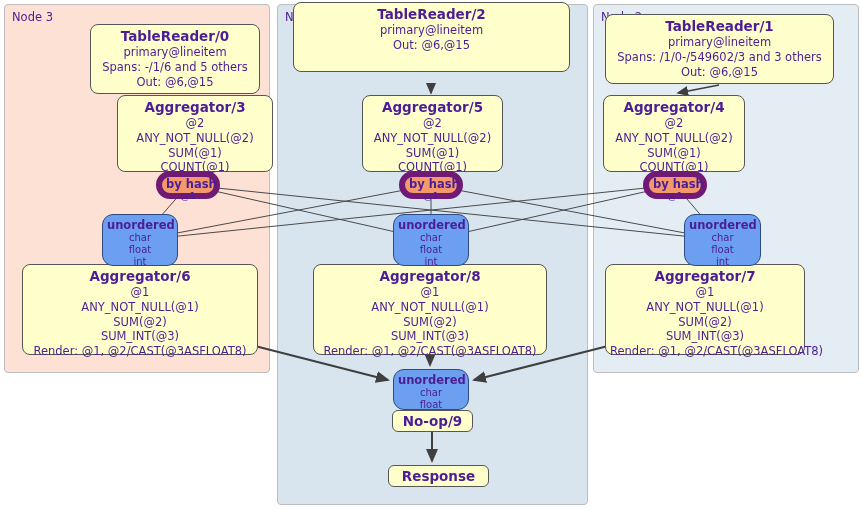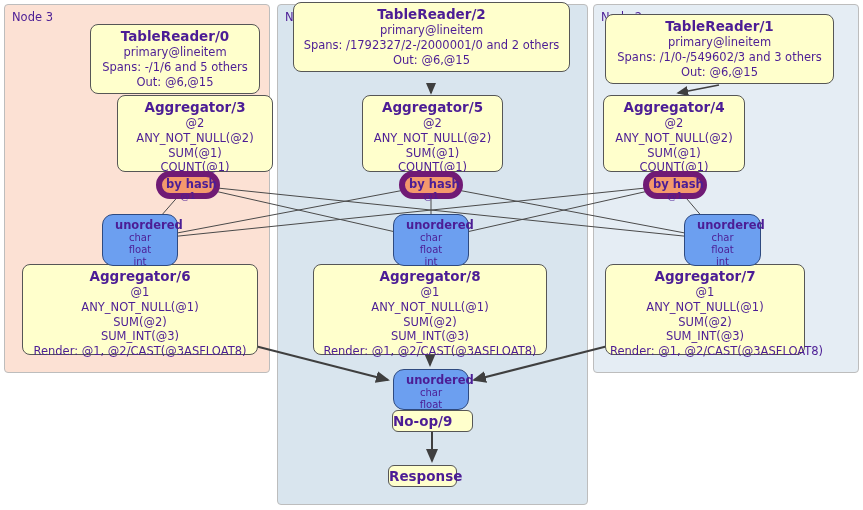--- a/index.html
+++ b/index.html
@@ -42,21 +42,21 @@
     line-height: 1.28;
     white-space: nowrap;
   }
   .proc .ptitle { font-weight: bold; font-size: 13.5px; }
   .term {
     position: absolute;
     background: #ffffcc;
     border: 1px solid #565656;
     border-radius: 6px;
     box-sizing: border-box;
-    display: flex; align-items: center; 
+    display: flex; align-items: center; justify-content: center;
     font-weight: bold; font-size: 13.5px;
     white-space: nowrap;
   }
   .router {
     position: absolute;
     background: #f4996c;
     border: 6px solid #701a75;
     border-radius: 14px;
     box-sizing: border-box;
     text-align: center;
@@ -66,21 +66,21 @@
     white-space: nowrap;
   }
   .router .rtitle { font-weight: bold; font-size: 11.5px; }
   .sync {
     position: absolute;
     background: #6c9ff0;
     border: 1px solid #2e4a80;
     border-radius: 11px;
     box-sizing: border-box;
     text-align: center;
-    padding: 3px 12px;
+    padding: 3px 4px;
     font-size: 10px;
     line-height: 1.22;
     white-space: nowrap;
   }
   .sync .stitle { font-weight: bold; font-size: 11.5px; }
 </style>
 </head>
 <body>
 
 <div class="canvas">
@@ -130,21 +130,20 @@
 
   <div class="proc" style="left:90px;top:24px;width:170px;height:70px">
     <div class="ptitle">TableReader/0</div>
     <div>primary@lineitem</div>
     <div>Spans: -/1/6 and 5 others</div>
     <div>Out: @6,@15</div>
   </div>
   <div class="proc" style="left:293px;top:2px;width:277px;height:70px">
     <div class="ptitle">TableReader/2</div>
     <div>primary@lineitem</div>
-    <div>Spans: /1792327/2-/2000001/0 and 2 others</div>
     <div>Out: @6,@15</div>
   </div>
   <div class="proc" style="left:605px;top:14px;width:229px;height:70px">
     <div class="ptitle">TableReader/1</div>
     <div>primary@lineitem</div>
     <div>Spans: /1/0-/549602/3 and 3 others</div>
     <div>Out: @6,@15</div>
   </div>
 
   <div class="proc" style="left:117px;top:95px;width:156px;height:77px">
@@ -227,17 +226,17 @@
   </div>
   <div class="sync" style="left:393px;top:369px;width:76px;height:41px">
     <div class="stitle">unordered</div>
     <div>char</div>
     <div>float</div>
   </div>
 
   <div class="term" style="left:392px;top:410px;width:81px;height:22px">
     <span>No-op/9</span>
   </div>
-  <div class="term" style="left:388px;top:465px;width:69px;height:22px">
+  <div class="term" style="left:388px;top:465px;width:101px;height:22px">
     <span>Response</span>
   </div>
 
 </div>
 
 </body></html>

